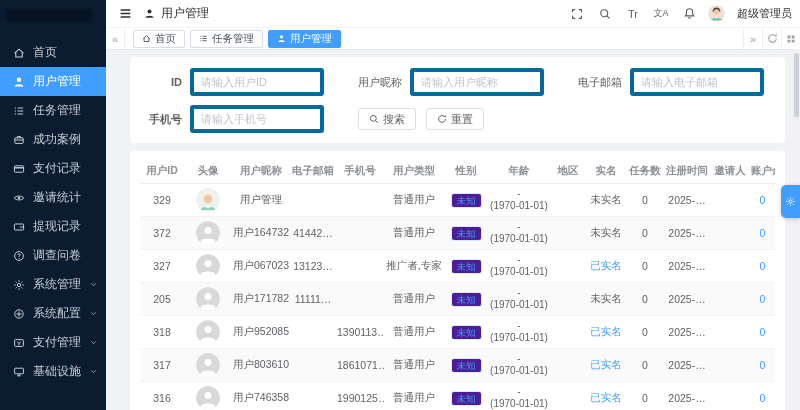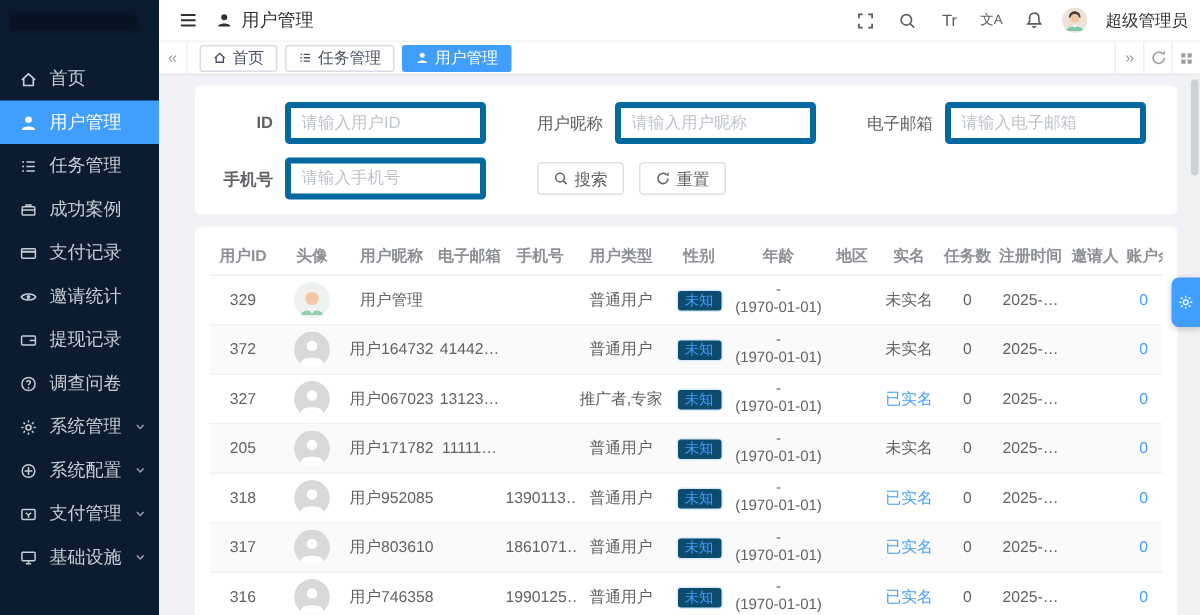--- a/index.html
+++ b/index.html
@@ -52,21 +52,21 @@
   .btn + .btn{margin-left:10px;}
   .btns{margin-left:34px;display:flex;align-items:center;}
   
   .table-card{padding:8px 10px 0 10px;height:277px;overflow:hidden;}
   table{border-collapse:collapse;table-layout:fixed;width:100%;}
   th{font-size:10.5px;color:#8d9095;font-weight:bold;height:24px;border-bottom:1px solid #ebeef5;
     white-space:nowrap;overflow:hidden;text-align:center;padding:0 1px;margin-left:40px;}
   td{font-size:10.5px;color:#606266;height:32px;border-bottom:1px solid #f0f2f5;text-align:center;
     white-space:nowrap;overflow:hidden;padding:0 1px;}
   tr.stripe td{background:#fafafa;}
-  .tag{display:inline-block;background:#0c4a6e;border:1px solid #d9ecff;color:#409eff;
+  .tag{display:inline-block;background:#4c1d95;border:1px solid #d9ecff;color:#409eff;
     font-size:9.5px;padding:1px 5px;border-radius:3px;line-height:11px;}
   .age div{line-height:12px;font-size:10px;}
   .realname.verified{color:#409eff;}
   .blink{color:#409eff;cursor:pointer;}
   .avatar-td{width:24px;height:24px;border-radius:50%;overflow:hidden;margin:0 auto;}
   
   .float-gear{position:absolute;right:0;top:185px;width:19px;height:33px;background:#409eff;
     border-radius:5px 0 0 5px;display:flex;align-items:center;justify-content:center;color:#fff;
     cursor:pointer;z-index:5;box-shadow:0 1px 4px rgba(0,0,0,.2);}
   .scrollbar{position:absolute;right:0;top:49px;width:7px;height:361px;background:#f1f1f1;z-index:4;}

